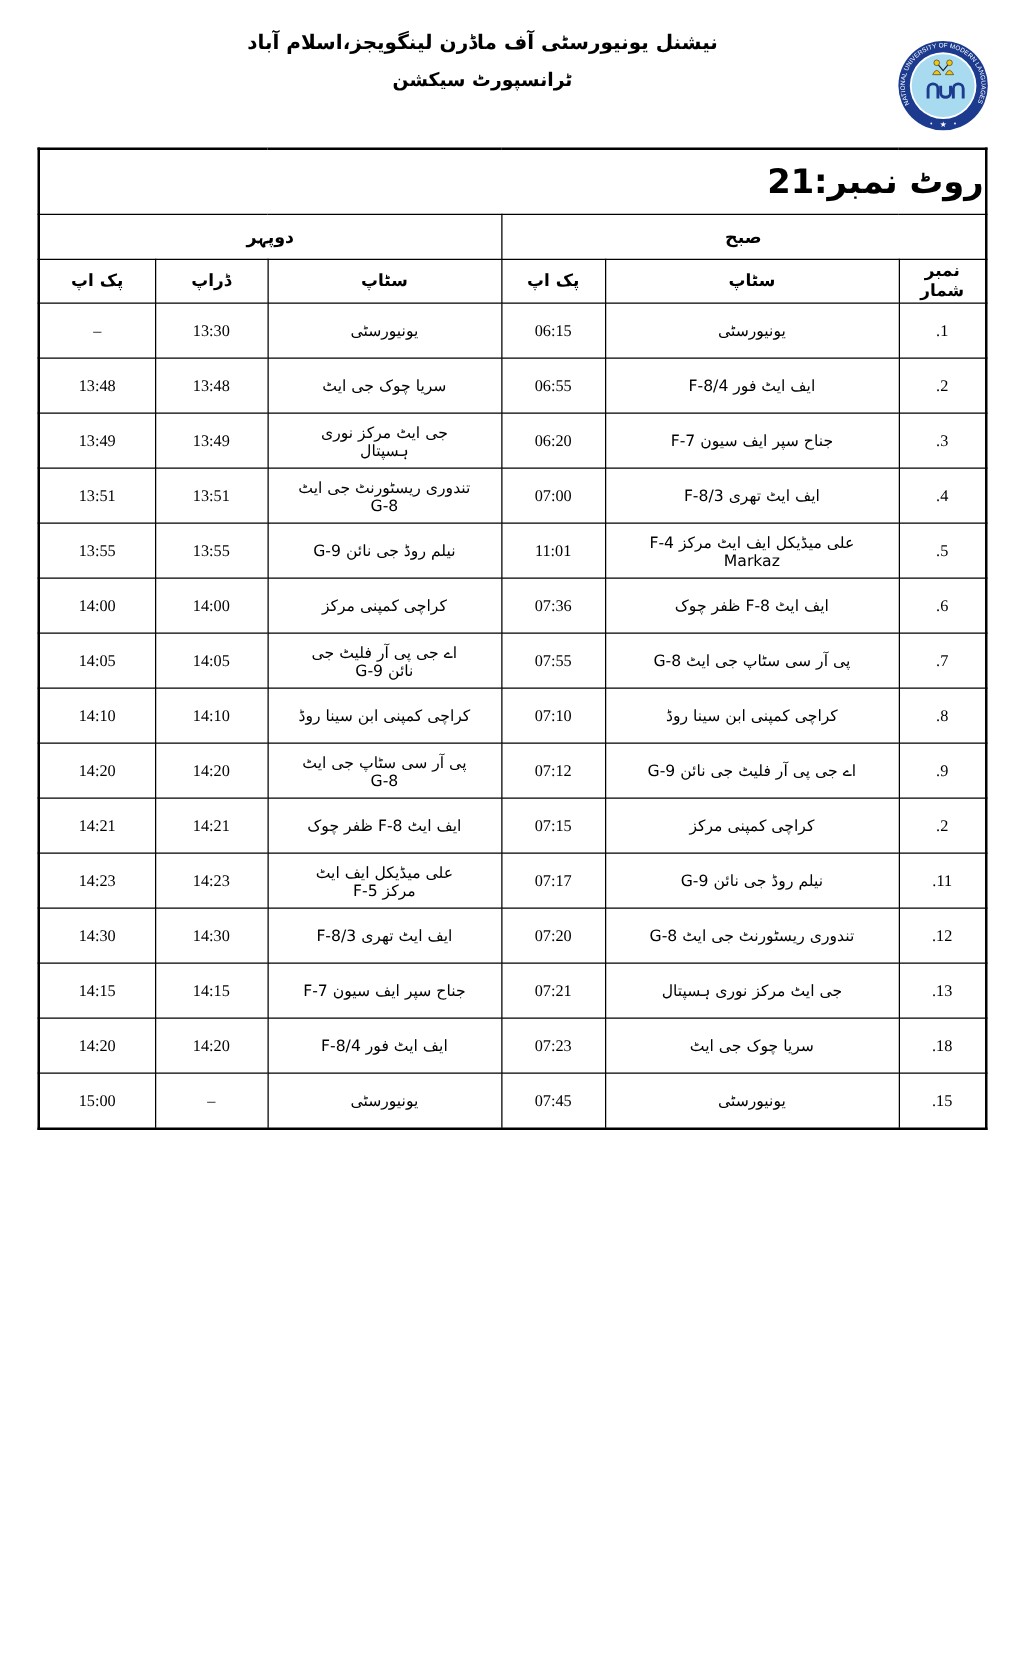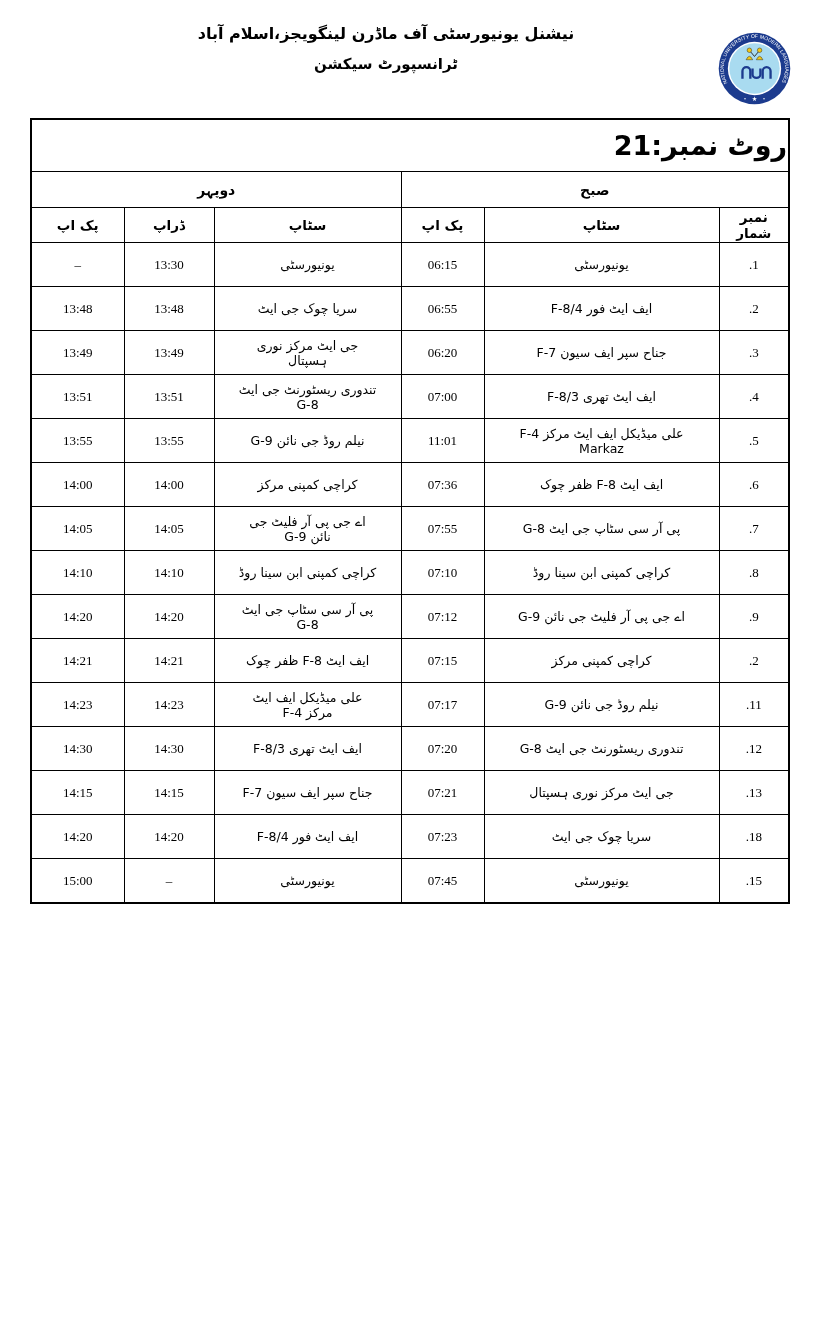--- a/index.html
+++ b/index.html
@@ -214,21 +214,21 @@
     <td class="c-time">07:15</td>
     <td class="c-stop">ایف ایٹ F-8 ظفر چوک</td>
     <td class="c-time">14:21</td>
     <td class="c-time">14:21</td>
   </tr>
 
   <tr>
     <td class="c-serial">11.</td>
     <td class="c-stop">نیلم روڈ جی نائن G-9</td>
     <td class="c-time">07:17</td>
-    <td class="c-stop">علی میڈیکل ایف ایٹ مرکز F-4</td>
+    <td class="c-stop">علی میڈیکل ایف ایٹ مرکز F-5</td>
     <td class="c-time">14:23</td>
     <td class="c-time">14:23</td>
   </tr>
 
   <tr>
     <td class="c-serial">12.</td>
     <td class="c-stop">تندوری ریسٹورنٹ جی ایٹ G-8</td>
     <td class="c-time">07:20</td>
     <td class="c-stop">ایف ایٹ تھری F-8/3</td>
     <td class="c-time">14:30</td>

